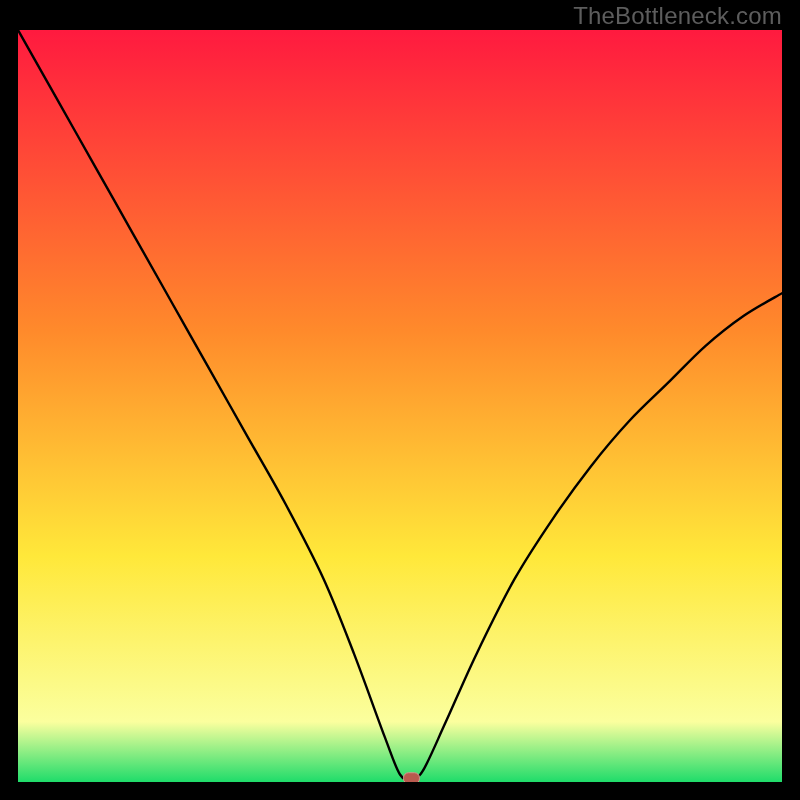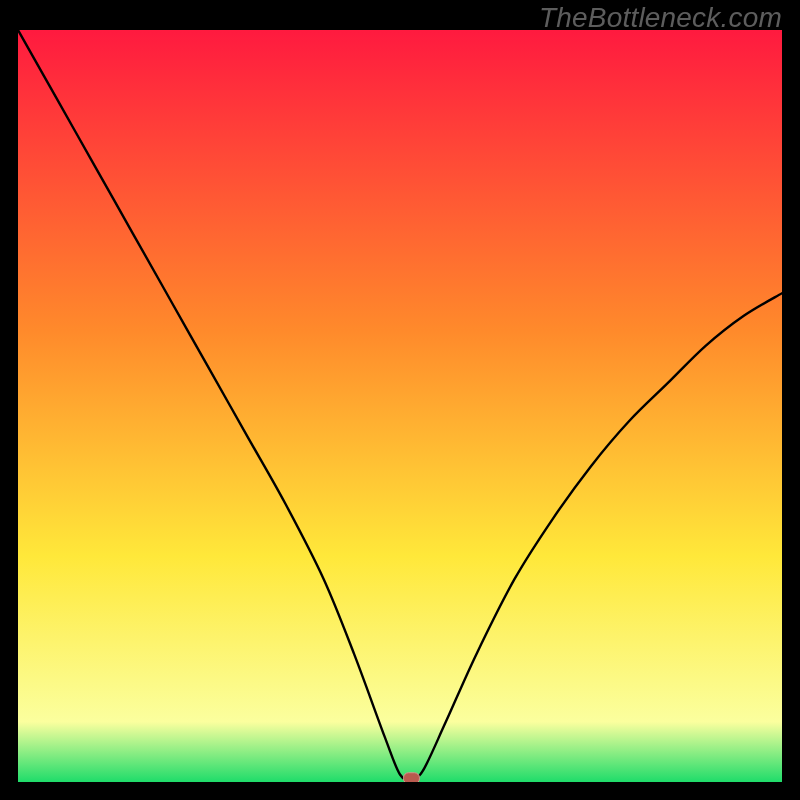--- a/index.html
+++ b/index.html
@@ -15,25 +15,24 @@
     position: relative;
     width: 800px;
     height: 800px;
     background: #000;
   }
   .watermark {
     position: absolute;
     top: 2px;
     right: 18px;
     color: #5d5d5d;
-    font-size: 28px;
+    font-size: 24px;
     font-weight: 500;
     letter-spacing: 0.2px;
     user-select: none;
-    font-style: italic;
   }
   .plot {
     position: absolute;
     left: 18px;
     top: 30px;
     width: 764px;
     height: 752px;
   }
   .plot svg {
     display: block;

